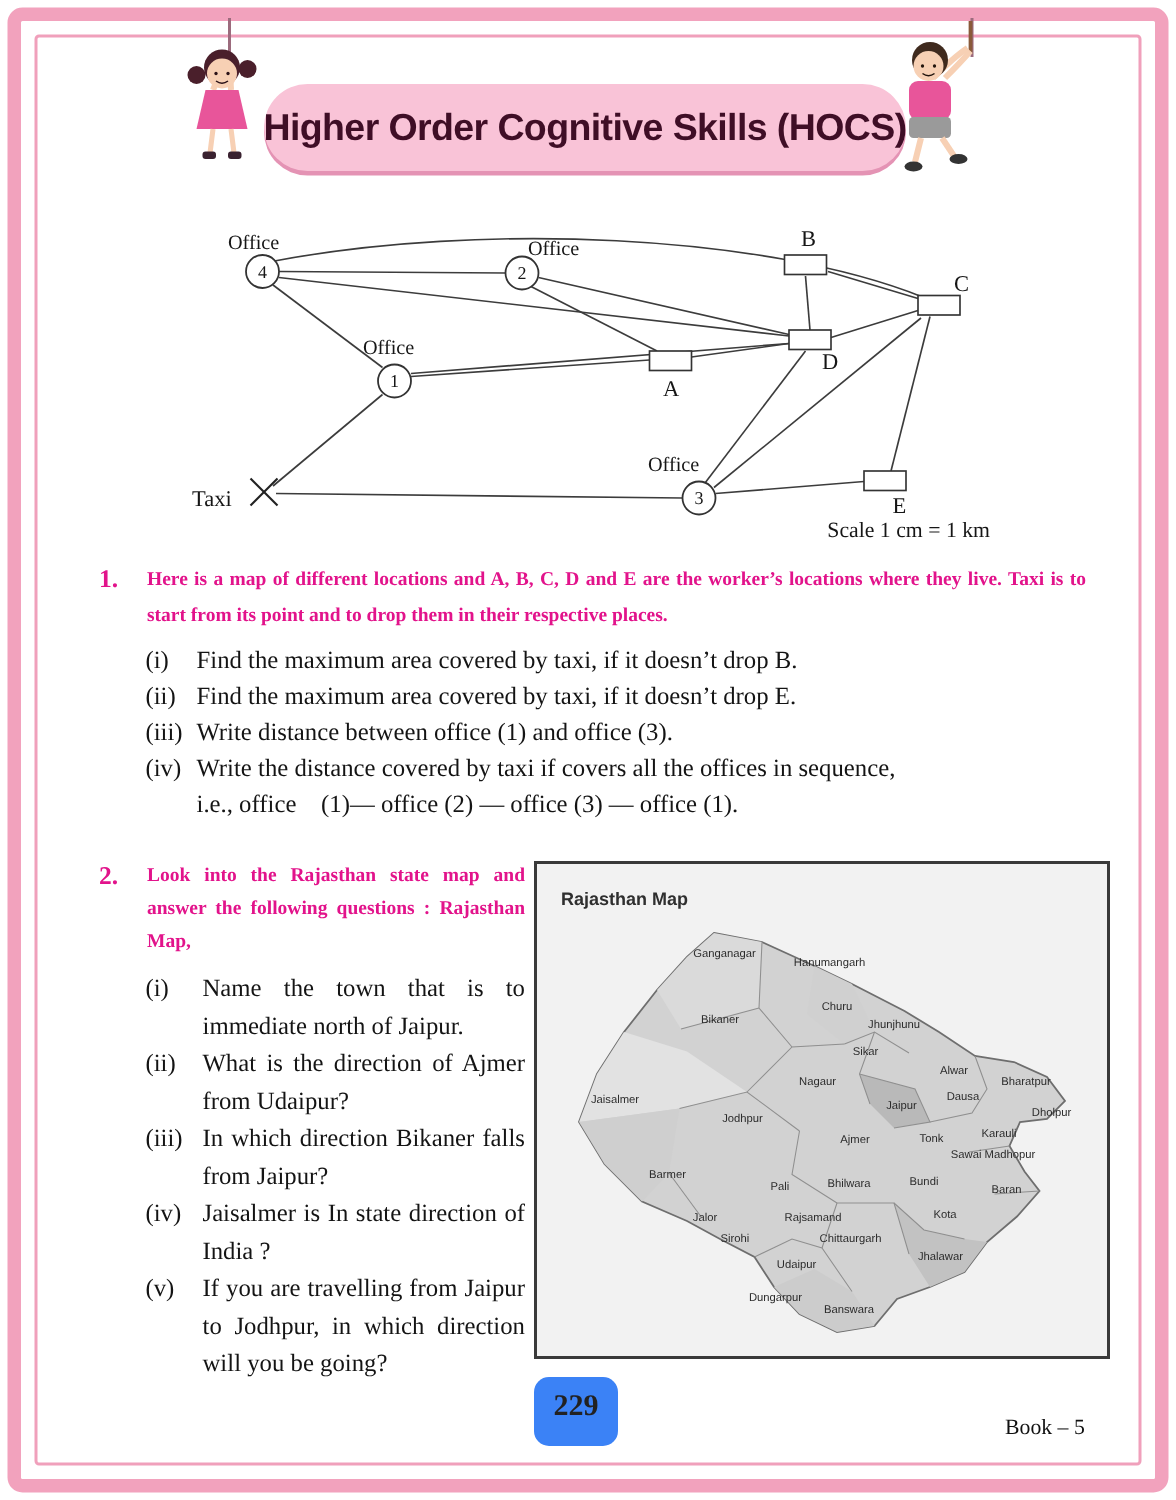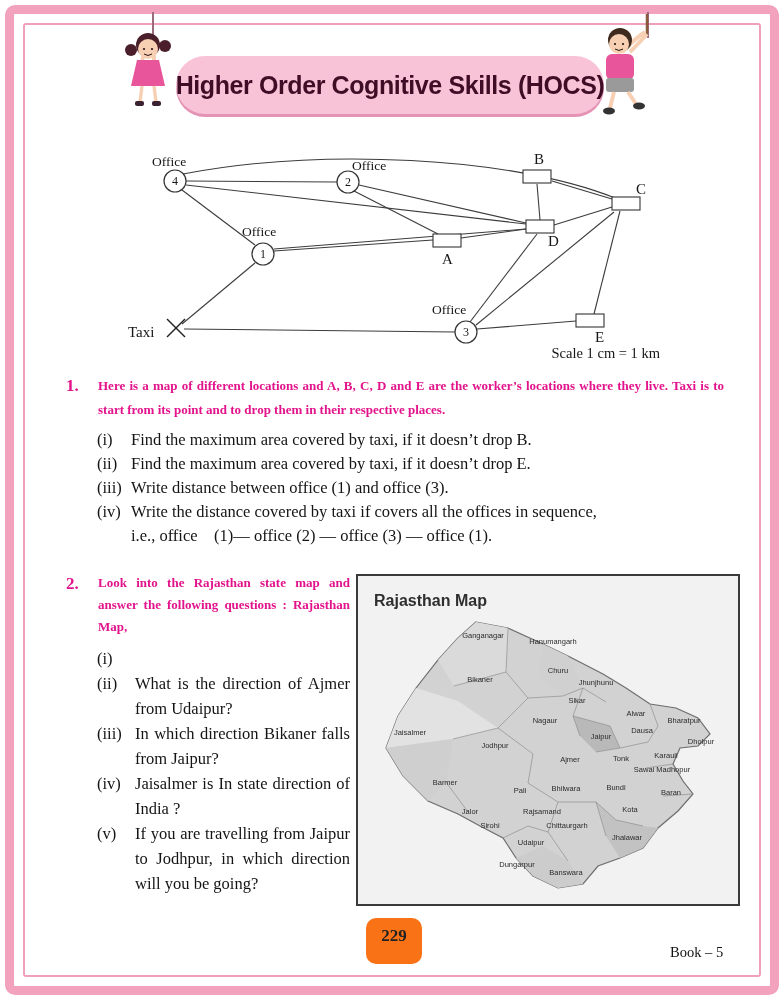--- a/index.html
+++ b/index.html
@@ -60,30 +60,30 @@
   .items-2 .i-num { width:38px; flex:0 0 38px; }
   .items-2 .i-text { text-align:justify; }
 
   
   .map-box {
     position:absolute; left:290px; top:2px; width:384px; height:332px;
     border:2px solid #3a3a3a; background:#f2f2f2; overflow:hidden;
   }
   .map-title {
     position:absolute; left:16px; top:16px; z-index:2;
-    font-family:"Liberation Sans", sans-serif; font-weight:bold; font-size:16px; color:#2f2f2f;
+    font-family:"Liberation Sans", sans-serif; font-weight:bold; font-size:12px; color:#2f2f2f;
   }
   .map-svg { position:absolute; left:0; top:0; width:384px; height:330px; }
   .map-svg text { font-family:"Liberation Sans", sans-serif; font-size:7.5px; fill:#2b2b2b; text-anchor:middle; }
 
   
   .page-tab {
-    position:absolute; left:366px; top:918px; width:56px; height:46px; z-index:5;
-    background:#f97316; border-radius:10px; text-align:center; padding-top:8px;
-    font-weight:bold; font-size:17px; color:#222;
+    position:absolute; left:356px; top:918px; width:56px; height:46px; z-index:5;
+    background:#3b82f6; border-radius:10px; text-align:center; padding-top:8px;
+    font-weight:bold; font-size:20px; color:#222;
   }
   .book-label { position:absolute; left:670px; top:922px; font-size:14.5px; color:#111;margin-top:22px; }
 </style>
 </head>
 <body>
 
 <div class="frame-outer"></div>
 <div class="frame-inner"></div>
 
 <div class="string string-left"></div>
@@ -230,20 +230,21 @@
 
 <div class="q2-block">
   <div class="q2-left">
     <div class="q-row">
       <span class="q-num magenta">2.</span>
       <div class="q-prompt magenta">Look into the Rajasthan state map and answer the following questions : Rajasthan Map,</div>
     </div>
     <div class="items-2">
       <div class="item">
         <span class="i-num">(i)</span>
+        <span class="i-text">Name the town that is to immediate north of Jaipur.</span>
       </div>
       <div class="item">
         <span class="i-num">(ii)</span>
         <span class="i-text">What is the direction of Ajmer from Udaipur?</span>
       </div>
       <div class="item">
         <span class="i-num">(iii)</span>
         <span class="i-text">In which direction Bikaner falls from Jaipur?</span>
       </div>
       <div class="item">

